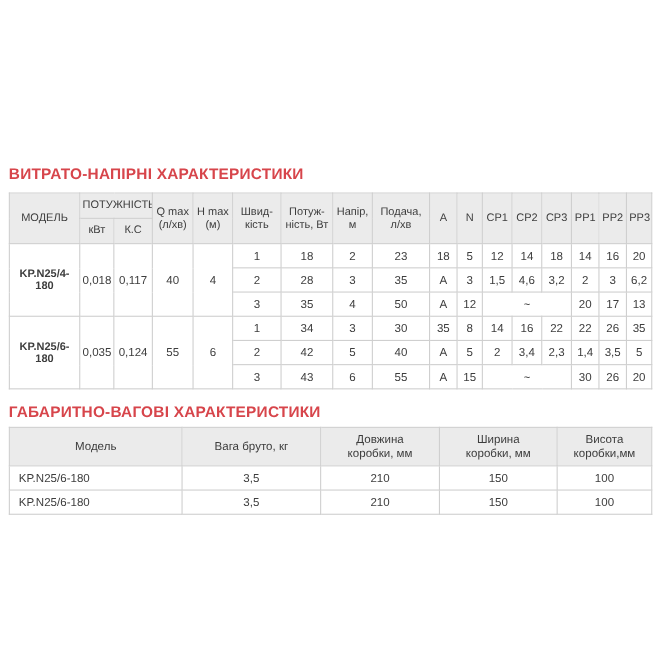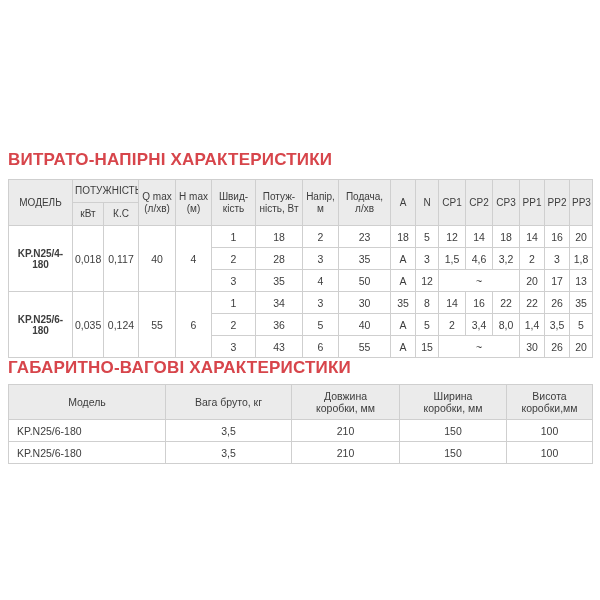--- a/index.html
+++ b/index.html
@@ -7,27 +7,27 @@
     width: 600px; height: 600px;
     background: #ffffff;
     font-family: "Liberation Sans", sans-serif;
     color: #3d3d3d;
     -webkit-font-smoothing: antialiased;
   }
   .page { padding: 150px 8px 0 8px; }
 
   .section-title {
     color: #d7454b;
-    font-size: 17px;
+    font-size: 14px;
     font-weight: bold;
     letter-spacing: 0.2px;
     margin: 0 0 9px 0;
     text-transform: uppercase;
   }
-  .section-title.second { margin-bottom: 6px; }
+  .section-title.second { margin-top: 12px; margin-bottom: 6px; }
 
   table {
     border-collapse: collapse;
     table-layout: fixed;
     width: 584px;
   }
   th, td {
     border: 1px solid #cfcfcf;
     text-align: center;
     vertical-align: middle;
@@ -136,21 +136,21 @@
         <td>28</td>
         <td>3</td>
         <td>35</td>
         <td>A</td>
         <td>3</td>
         <td>1,5</td>
         <td>4,6</td>
         <td>3,2</td>
         <td>2</td>
         <td>3</td>
-        <td>1,8</td>
+        <td>6,2</td>
       </tr>
       <tr>
         <td>3</td>
         <td>35</td>
         <td>4</td>
         <td>50</td>
         <td>A</td>
         <td>12</td>
         <td colspan="3">~</td>
         <td>20</td>
@@ -172,28 +172,28 @@
         <td>8</td>
         <td>14</td>
         <td>16</td>
         <td>22</td>
         <td>22</td>
         <td>26</td>
         <td>35</td>
       </tr>
       <tr>
         <td>2</td>
-        <td>36</td>
+        <td>42</td>
         <td>5</td>
         <td>40</td>
         <td>A</td>
         <td>5</td>
         <td>2</td>
         <td>3,4</td>
-        <td>8,0</td>
+        <td>2,3</td>
         <td>1,4</td>
         <td>3,5</td>
         <td>5</td>
       </tr>
       <tr>
         <td>3</td>
         <td>43</td>
         <td>6</td>
         <td>55</td>
         <td>A</td>

